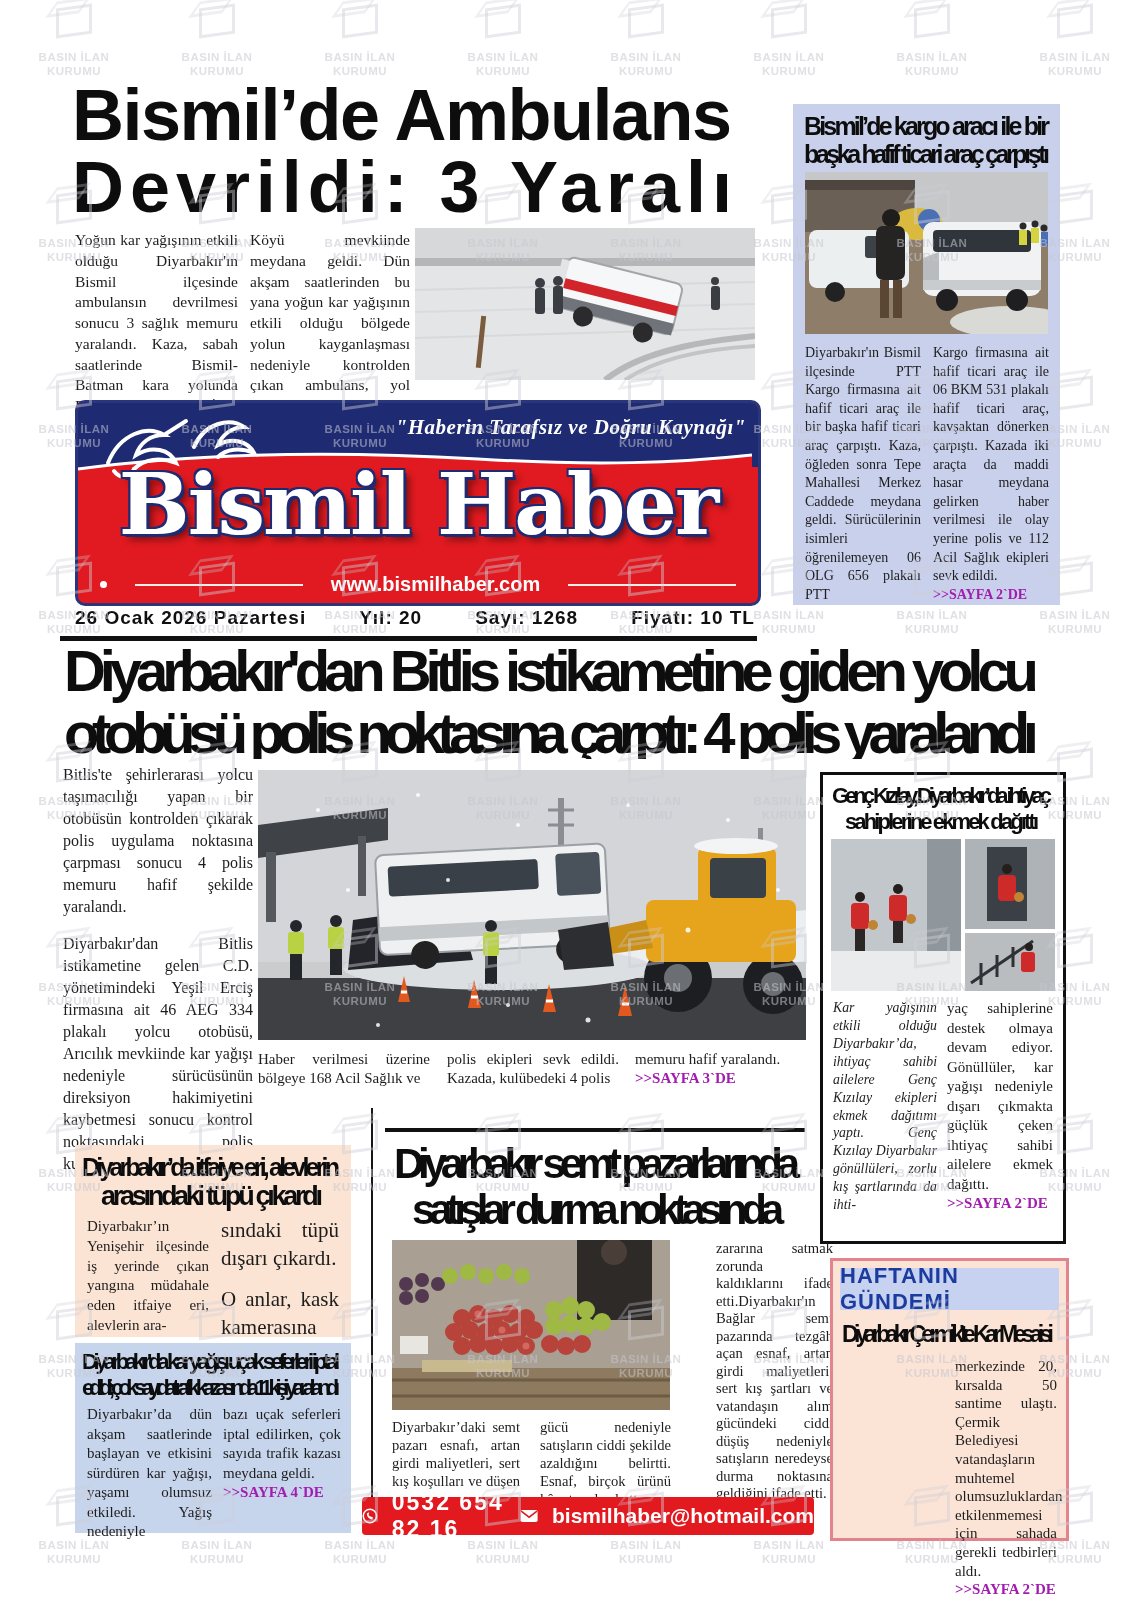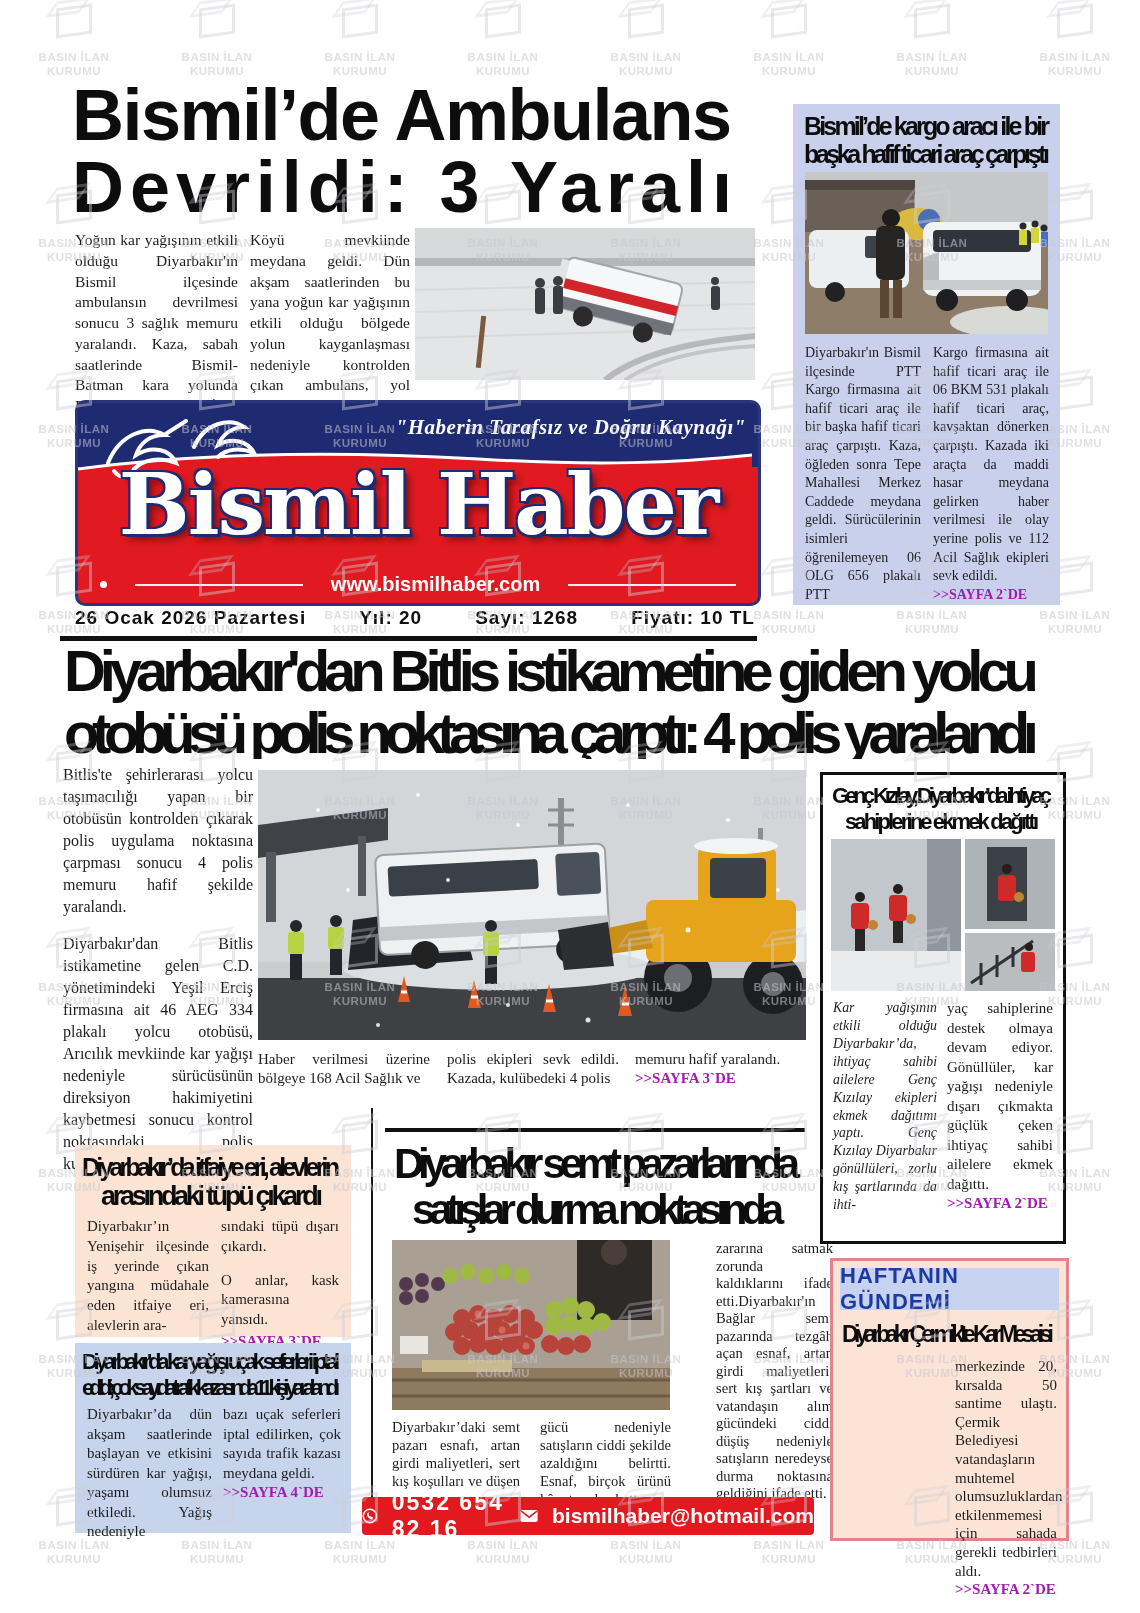--- a/index.html
+++ b/index.html
@@ -325,21 +325,21 @@
   </div>
 
   <div class="abs peach-box">
     <div class="abs" style="left:6px;top:8px;width:264px;height:58px;">
       <svg width="264" height="58">
         <text class="h" x="1" y="23" font-size="25" textLength="258" lengthAdjust="spellingAndGlyphs">Diyarbakır’da itfaiye eri, alevlerin</text>
         <text class="h" x="20" y="52" font-size="27" textLength="222" lengthAdjust="spellingAndGlyphs">arasındaki tüpü çıkardı</text>
       </svg>
     </div>
     <div class="abs body-col" style="left:12px;top:72px;width:122px;font-size:15px;line-height:1.32;">Diyarbakır’ın Yenişehir ilçesinde iş yerinde çıkan yangına müdahale eden itfaiye eri, alevlerin ara-</div>
-    <div class="abs body-col" style="left:146px;top:72px;width:118px;font-size:15px;line-height:1.32;">
+    <div class="abs body-col" style="left:146px;top:72px;width:118px;font-size:21px;line-height:1.32;">
       <p>sındaki tüpü dışarı çıkardı.</p>
       <p style="margin-bottom:2px;">O anlar, kask kamerasına yansıdı.</p>
       <span class="more">&gt;&gt;SAYFA 3`DE</span>
     </div>
   </div>
 
   <div class="abs blue-box">
     <div class="abs" style="left:6px;top:6px;width:264px;height:52px;">
       <svg width="264" height="52">
         <text class="h" x="1" y="20" font-size="22" textLength="258" lengthAdjust="spellingAndGlyphs">Diyarbakır'da kar yağışı uçak seferleri iptal</text>

